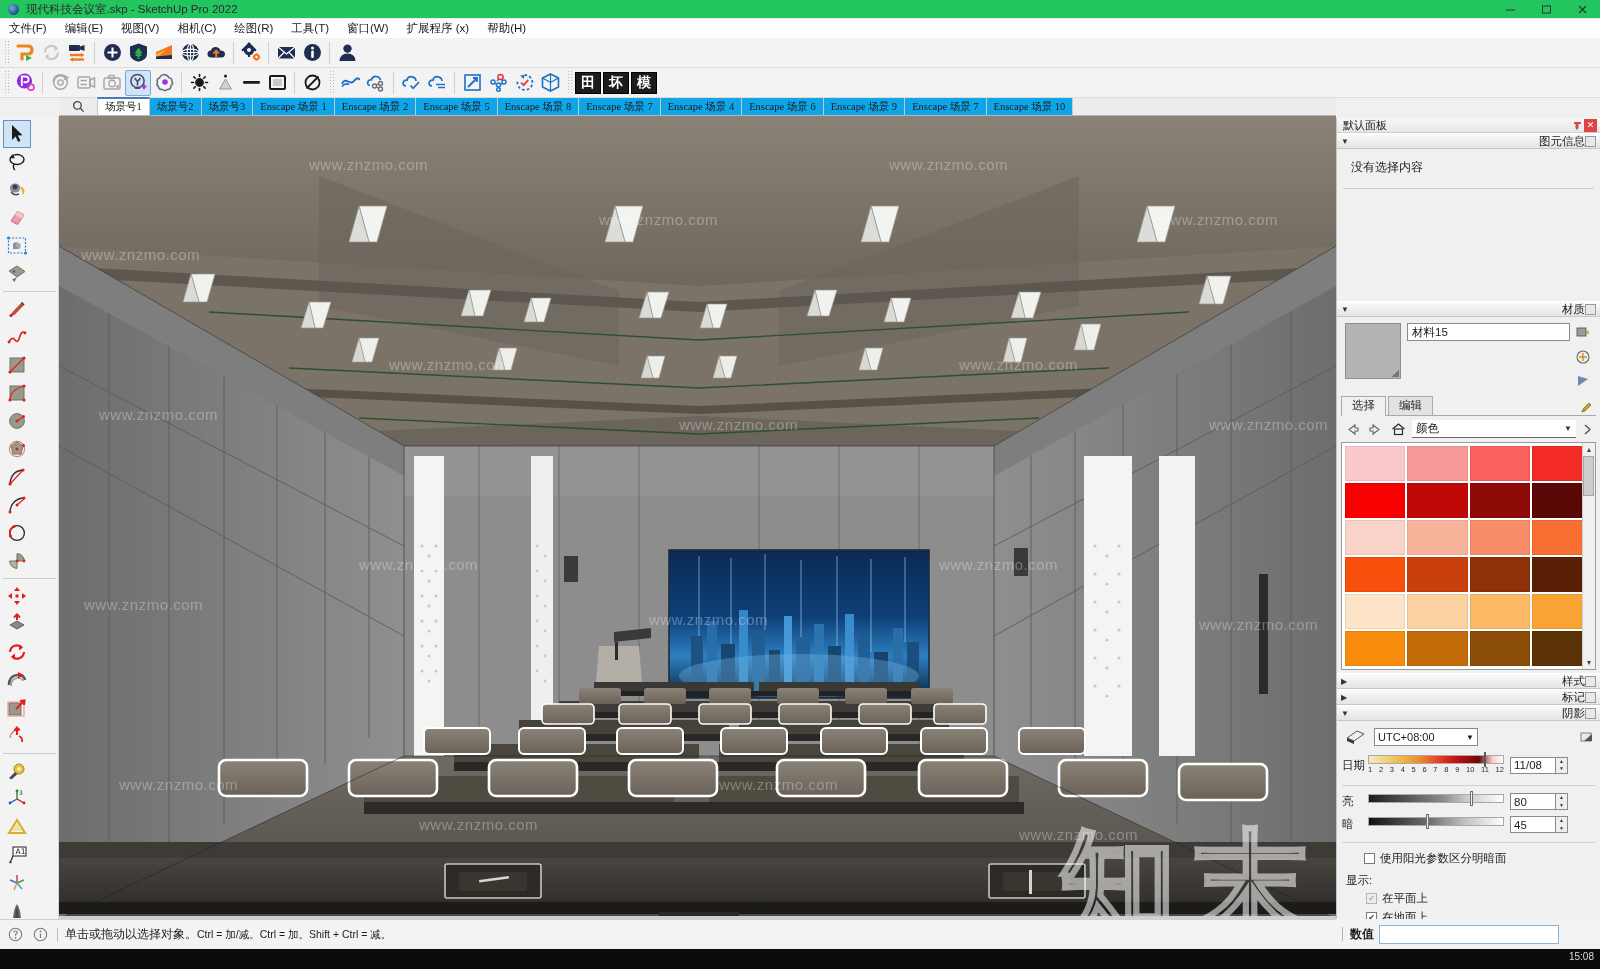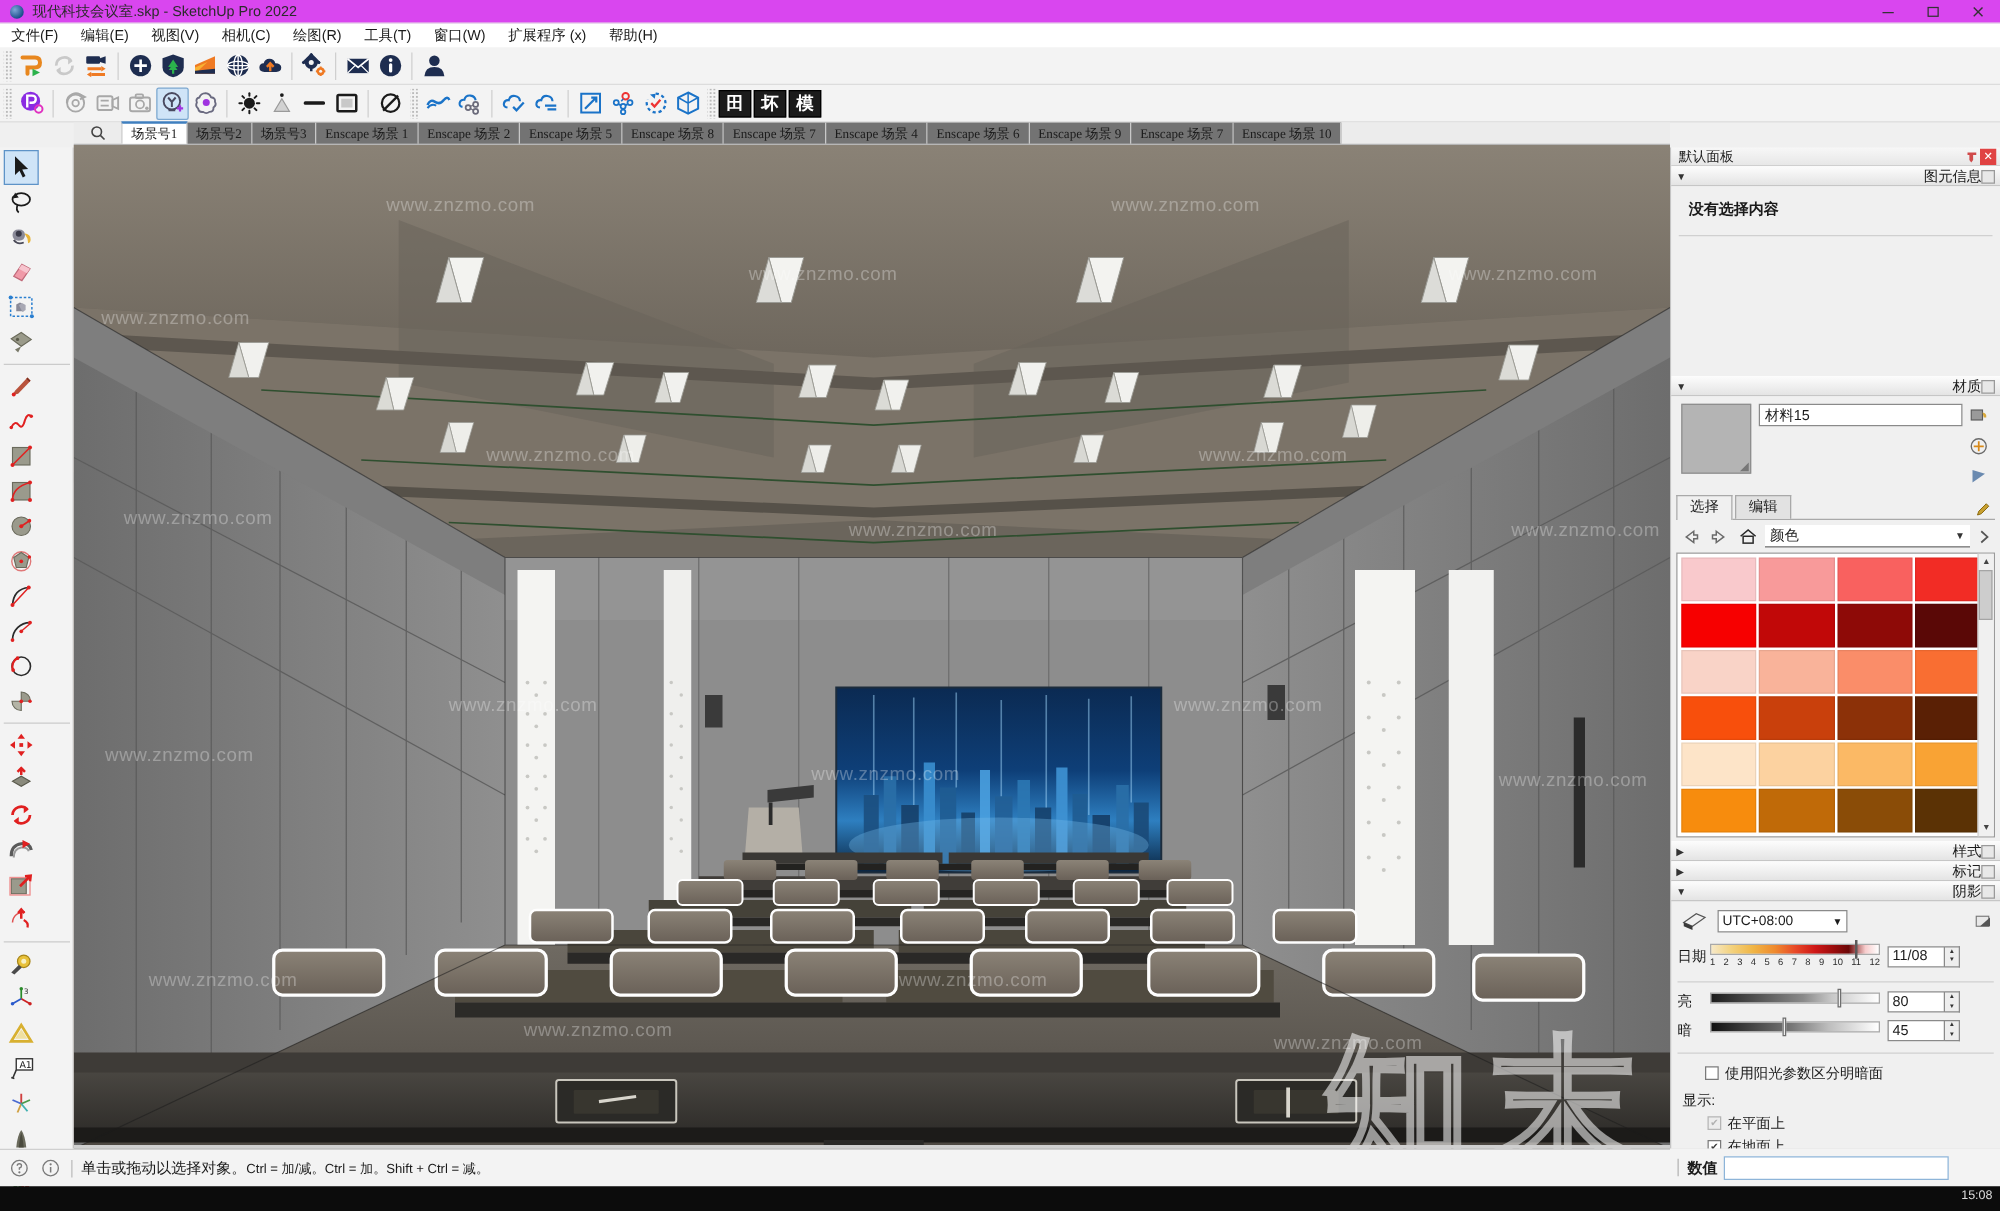--- a/index.html
+++ b/index.html
@@ -9,21 +9,21 @@
     overflow: hidden;
     font-family: "Liberation Sans", sans-serif;
     background: #f0f0f0;
     -webkit-font-smoothing: antialiased;
   }
   #app { position: relative; width: 1600px; height: 969px; background: #f0f0f0; }
 
   
   .titlebar {
     position: absolute; left: 0; top: 0; width: 1600px; height: 19px;
-    background: #d946ef; display: flex; align-items: center;
+    background: #22c55e; display: flex; align-items: center;
     border-bottom: 1px solid #e8e8e8;
   }
   .tb-logo {
     width: 11px; height: 11px; border-radius: 50%;
     background: radial-gradient(circle at 35% 35%, #7ea7d8, #1c4e8c 70%);
     margin-left: 8px; flex: 0 0 auto;
   }
   .tb-title { font-size: 11.5px; color: #2b2b2b; margin-left: 7px; white-space: nowrap; }
   .tb-spacer { flex: 1 1 auto; }
   .tb-btn {
@@ -75,21 +75,21 @@
     border-bottom: 1px solid #b6b6b6;
   }
   .scene-search {
     width: 38px; height: 18px; display: flex; align-items: center; justify-content: center;
     flex: 0 0 auto; cursor: default;
   }
   .scene-tab {
     height: 17px; padding: 0 7px; font-size: 10.5px; color: #1c1c1c;
     font-family: "Liberation Serif", serif;
     display: flex; align-items: center; white-space: nowrap;
-    border-right: 1px solid #c8c8c8; cursor: default; background: #737373;
+    border-right: 1px solid #c8c8c8; cursor: default; background: #0ea5e9;
   }
   .scene-tab.active {
     background: #ffffff; border-top: 2px solid #3f7fbf;
     border-left: 1px solid #c8c8c8; height: 18px;
   }
 
   
   .lefttool {
     position: absolute; left: 0; top: 118px; width: 59px; height: 801px;
     background: #f3f3f3; border-right: 1px solid #d4d4d4;
@@ -153,21 +153,21 @@
   }
   .section-bar {
     height: 16px; background: linear-gradient(#fbfbfb,#e4e4e4);
     border-top: 1px solid #fff; border-bottom: 1px solid #c6c6c6;
     display: flex; align-items: center; padding: 0 4px; cursor: default;
   }
   .section-bar .tri { font-size: 8px; color: #333; margin-right: 5px; width: 8px; }
   .section-bar .lbl { font-size: 11.5px; color: #1b1b1b; flex: 1 1 auto; text-align: right; }
   .section-bar .mini { width: 11px; height: 11px; border: 1px solid #9a9a9a; background: #e8e8e8; }
   .sec-body { background: #f0f0f0; padding: 4px 6px; }
-  .nothing-sel { font-size: 12px; color: #1b1b1b; padding: 6px 8px 10px 8px; font-weight: bold; }
+  .nothing-sel { font-size: 12px; color: #1b1b1b; padding: 6px 8px 10px 8px; font-weight: normal; }
   .hr { height: 1px; background: #d0d0d0; margin: 2px 0; }
 
   
   .mat-row { display: flex; align-items: flex-start; padding: 3px 4px 5px 4px; }
   .mat-swatch {
     width: 56px; height: 56px; background: #b4b4b4;
     border: 1px solid #8e8e8e; position: relative; flex: 0 0 auto;
   }
   .mat-swatch::after {
     content: ''; position: absolute; right: 1px; bottom: 1px;

